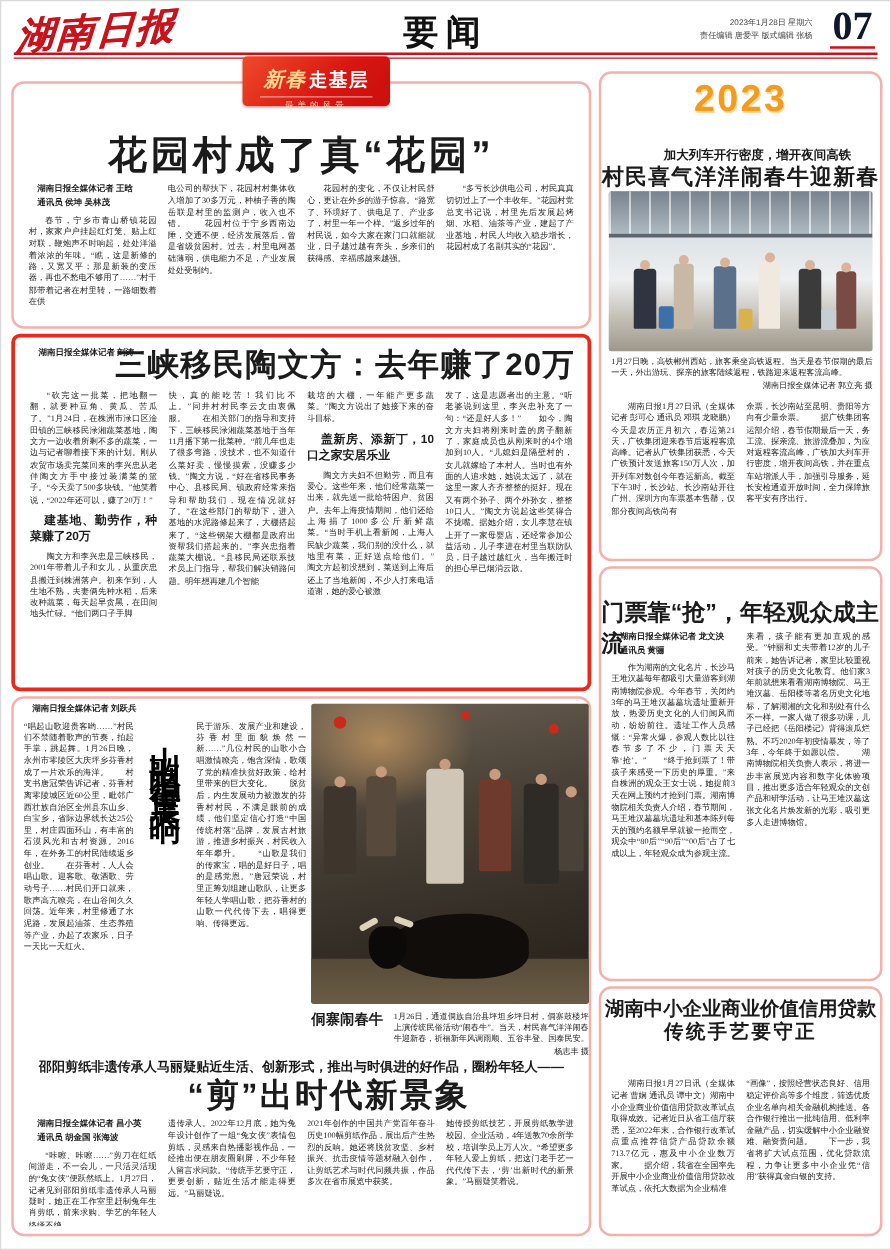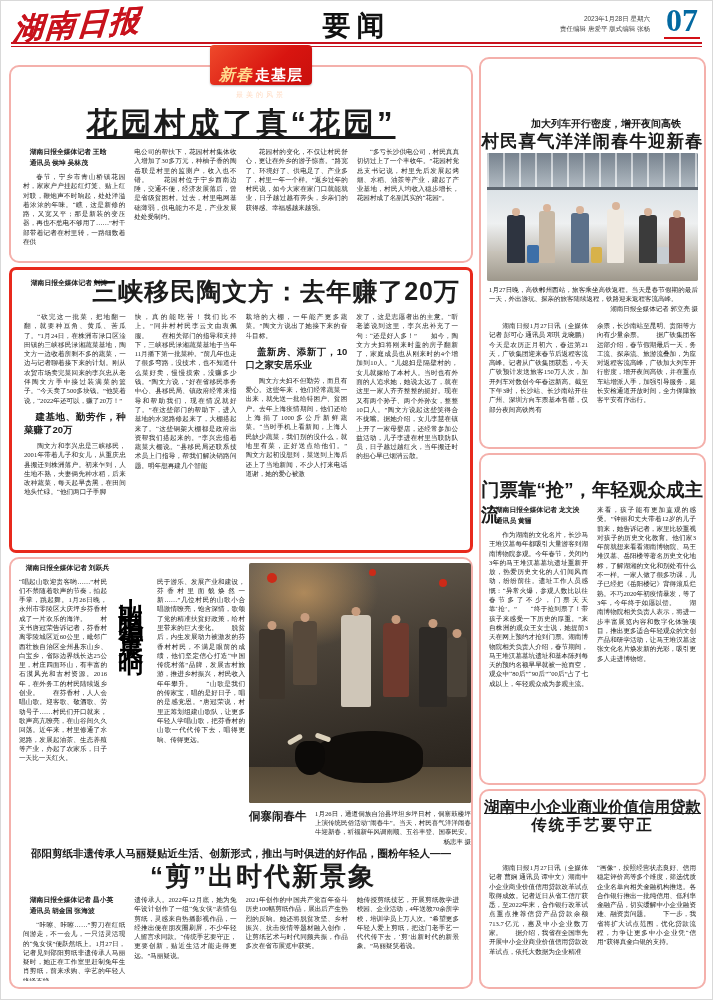--- a/index.html
+++ b/index.html
@@ -20,42 +20,42 @@
   .hd-section {
     left:0; right:0; top:6px; text-align:center;
     font:700 28px "Liberation Sans", sans-serif; letter-spacing:6px; color:#111;
   }
   .hd-meta {
     right:62px; top:13px; text-align:right;
     font:400 6.5px "Liberation Sans", sans-serif; color:#444; line-height:9.5px;
   }
   .hd-page {
     right:12px; top:2px; font:700 32px "Liberation Serif", serif;
-    color:#0369a1; border-bottom:2.5px solid #d21016; padding:0 2px; line-height:34px;margin-left:27px;
+    color:#0f172a; border-bottom:2.5px solid #d21016; padding:0 2px; line-height:34px;margin-left:27px;
   }
   .hd-rule { left:10px; right:10px; top:41px; height:5px;
     border-top:2px solid #c8121c; border-bottom:1px solid #c8121c; }
 
   
   .pinkbox { border:2px solid #f4b0ab; border-radius:10px; background:#fff; }
   .redbox  { border:3px solid #e8291c; border-radius:7px; background:#fff; }
 
   .boxA { left:8px;  top:64px;  width:464px; height:198px; }
   .boxB { left:8px;  top:266px; width:464px; height:286px; }
   .boxC { left:8px;  top:556px; width:464px; height:432px; }
   .boxR1{ left:478px; top:56px;  width:227px; height:392px; }
   .boxR2{ left:478px; top:452px; width:227px; height:332px; }
   .boxR3{ left:478px; top:788px; width:227px; height:200px; }
 
   
   .badge {
-    left:193px; top:44px; width:102px; height:40px; z-index:3;
+    left:193px; top:44px; width:118px; height:40px; z-index:3;
     background:linear-gradient(135deg,#ef4a2b 0%,#d81510 60%,#c90f0c 100%);
     border-radius:4px; text-align:center; color:#fff;
-    box-shadow:0 1px 2px rgba(0,0,0,.25); padding-top:20px;margin-left:16px;
+    box-shadow:0 1px 2px rgba(0,0,0,.25); padding-top:9px;
   }
   .badge-main { font:700 15px "Liberation Sans", sans-serif; letter-spacing:1px; line-height:18px;}
   .badge-gold { font:italic 700 16px "Liberation Serif", serif; color:#ffd98d; margin-right:2px;}
   .badge-sub  { font:400 7px "Liberation Sans", sans-serif; color:#ffd9bf;
     letter-spacing:3px; margin:2px 14px 0; border-top:1px solid rgba(255,255,255,.55); padding-top:1px;}
 
   
   .cols { position:absolute; display:flex; gap:9px; }
   .col  { flex:1; font-size:6.6px; line-height:9.3px; text-align:justify; overflow:hidden; color:#1d1d1d;}
   .para { text-indent:2em; }
@@ -64,21 +64,21 @@
           line-height:10.5px; text-indent:1em; }
   .bylgap { margin-bottom:4px; }
   .subh { font:700 9.5px "Liberation Sans", sans-serif; line-height:13px;
           margin:5px 0 5px; text-indent:1.2em; }
   .credit { text-align:right; font-size:6.5px; margin-top:1px; }
 
   
   .a-kicker { top:20px; left:0; right:0; text-align:center;
     font:700 13px "Liberation Sans", sans-serif; letter-spacing:1px;}
   .a-headline { top:36px; left:0; right:0; text-align:center;
-    font:700 31px "Liberation Sans", sans-serif; letter-spacing:3px;text-decoration:underline;}
+    font:700 31px "Liberation Sans", sans-serif; letter-spacing:3px;}
   .a-cols { top:80px; left:12px; right:12px; bottom:8px; }
 
   
   .b-byline { top:8px; left:12px; }
   .b-headline { top:5px; left:60px; right:10px; text-align:right;
     font:700 25px "Liberation Sans", sans-serif; letter-spacing:1px;}
   .b-cols { top:42px; left:12px; right:12px; bottom:8px; }
 
   
   .c-shange { left:8px; top:4px; width:226px; height:280px; }
@@ -142,21 +142,21 @@
   .r-caption { left:8px; top:226px; width:209px; font-size:6.5px; line-height:9px; text-align:justify;}
   .r-cols { top:262px; left:8px; right:8px; bottom:8px; }
 
   .mwd-kicker { top:10px; left:0; right:0; text-align:center;
     font:700 9.5px "Liberation Sans", sans-serif; }
   .mwd-headline { top:22px; left:0; right:0; text-align:left;
     font:700 18.5px "Liberation Sans", sans-serif; }
   .mwd-cols { top:50px; left:8px; right:8px; bottom:8px; }
 
   .loan-h1 { top:6px; left:0; right:0; text-align:center;
-    font:700 15.5px "Liberation Sans", sans-serif;text-decoration:underline; }
+    font:700 15.5px "Liberation Sans", sans-serif; }
   .loan-h2 { top:24px; left:0; right:0; text-align:center;
     font:700 15.5px "Liberation Sans", sans-serif; letter-spacing:2px;}
   .loan-sub { top:44px; left:10px; right:10px;
     font:700 9.5px "Liberation Serif", serif; line-height:12.5px; text-indent:2em; }
   .loan-cols { top:72px; left:8px; right:8px; bottom:8px; }
 </style>
 </head>
 <body>
 
 <div class="page">
@@ -274,20 +274,21 @@
         <div class="para ni">2021年创作的中国共产党百年奋斗历史100幅剪纸作品，展出后产生热烈的反响。她还将脱贫攻坚、乡村振兴、抗击疫情等题材融入创作，让剪纸艺术与时代同频共振，作品多次在省市展览中获奖。</div>
       </div>
       <div class="col">
         <div class="para ni">她传授剪纸技艺，开展剪纸教学进校园、企业活动，4年送教70余所学校，培训学员上万人次。“希望更多年轻人爱上剪纸，把这门老手艺一代代传下去，‘剪’出新时代的新景象。”马丽疑笑着说。</div>
       </div>
     </div>
   </section>
 
   <section class="abs pinkbox boxR1">
     <div class="abs cy-logo">
+      <div class="cy-year">2023</div>
     </div>
     <div class="abs r-kicker">加大列车开行密度，增开夜间高铁</div>
     <div class="abs r-headline">村民喜气洋洋闹春牛迎新春</div>
 
     <div class="abs r-photo">
       <div class="tp-ceiling"></div>
       <div class="tp-beam"></div>
       <div class="tp-floor"></div>
       <div class="figT" style="left:20px;top:62px;width:18px;height:48px;background:#2e3440;"></div>
       <div class="figT" style="left:52px;top:58px;width:16px;height:52px;background:#c8b9a6;"></div>

